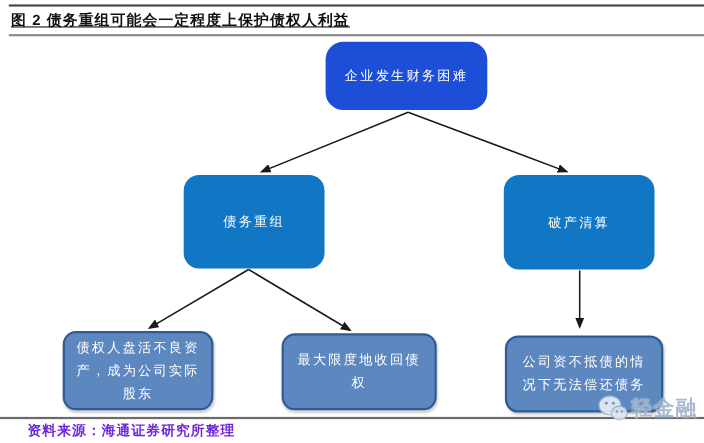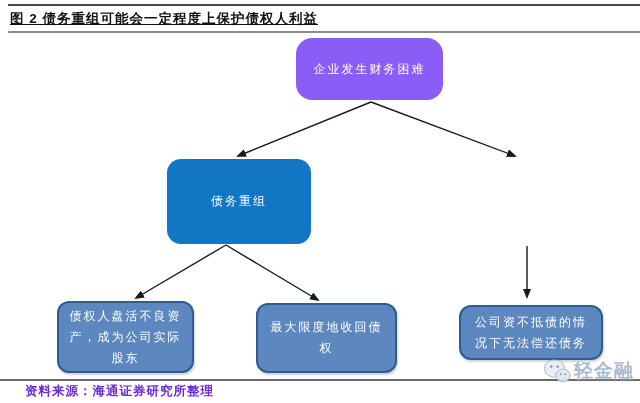--- a/index.html
+++ b/index.html
@@ -40,39 +40,39 @@
     align-items: center;
     justify-content: center;
     color: #ffffff;
     text-align: center;
     font-size: 12px;
     letter-spacing: 2px;
     line-height: 1.75;
   }
   .node-root {
     left: 296px; top: 4px; width: 147px; height: 62px;
-    background: #8b5cf6;
+    background: #1d4ed8;
     border-radius: 16px;
   }
   .node-l2 {
     background: #1176c4;
     border-radius: 14px;
   }
-  .node-l2a { left: 167px; top: 125px; width: 144px; height: 85px; }
+  .node-l2a { left: 167px; top: 125px; width: 128px; height: 85px; }
   .node-l2b { left: 458px; top: 125px; width: 137px; height: 86px; }
   .node-l3 {
     background: #5d87bf;
     border: 2.5px solid #2e5c94;
     border-radius: 12px;
     padding: 4px 10px;
     box-shadow: 1px 2px 2px rgba(0,0,0,0.18);
   }
   .node-l3a { left: 57px;  top: 267px; width: 137px; height: 72px; }
   .node-l3b { left: 256px; top: 269px; width: 141px; height: 70px; }
-  .node-l3c { left: 459px; top: 271px; width: 144px; height: 55px; text-align: center; }
+  .node-l3c { left: 459px; top: 271px; width: 144px; height: 70px; text-align: center; }
 
   .footer-note {
     position: absolute;
     left: 25px; top: 383px;
     font-size: 12.5px;
     font-weight: bold;
     color: #6d28d9;
     letter-spacing: 1px;
     white-space: nowrap;
   }
@@ -122,20 +122,23 @@
     </svg>
 
     <div class="node node-root">
       <span>企业发生财务困难</span>
     </div>
 
     <div class="node node-l2 node-l2a">
       <span>债务重组</span>
     </div>
 
+    <div class="node node-l2 node-l2b">
+      <span>破产清算</span>
+    </div>
 
     <div class="node node-l3 node-l3a">
       <span>债权人盘活不良资产，成为公司实际股东</span>
     </div>
 
     <div class="node node-l3 node-l3b">
       <span>最大限度地收回债权</span>
     </div>
 
     <div class="node node-l3 node-l3c">

